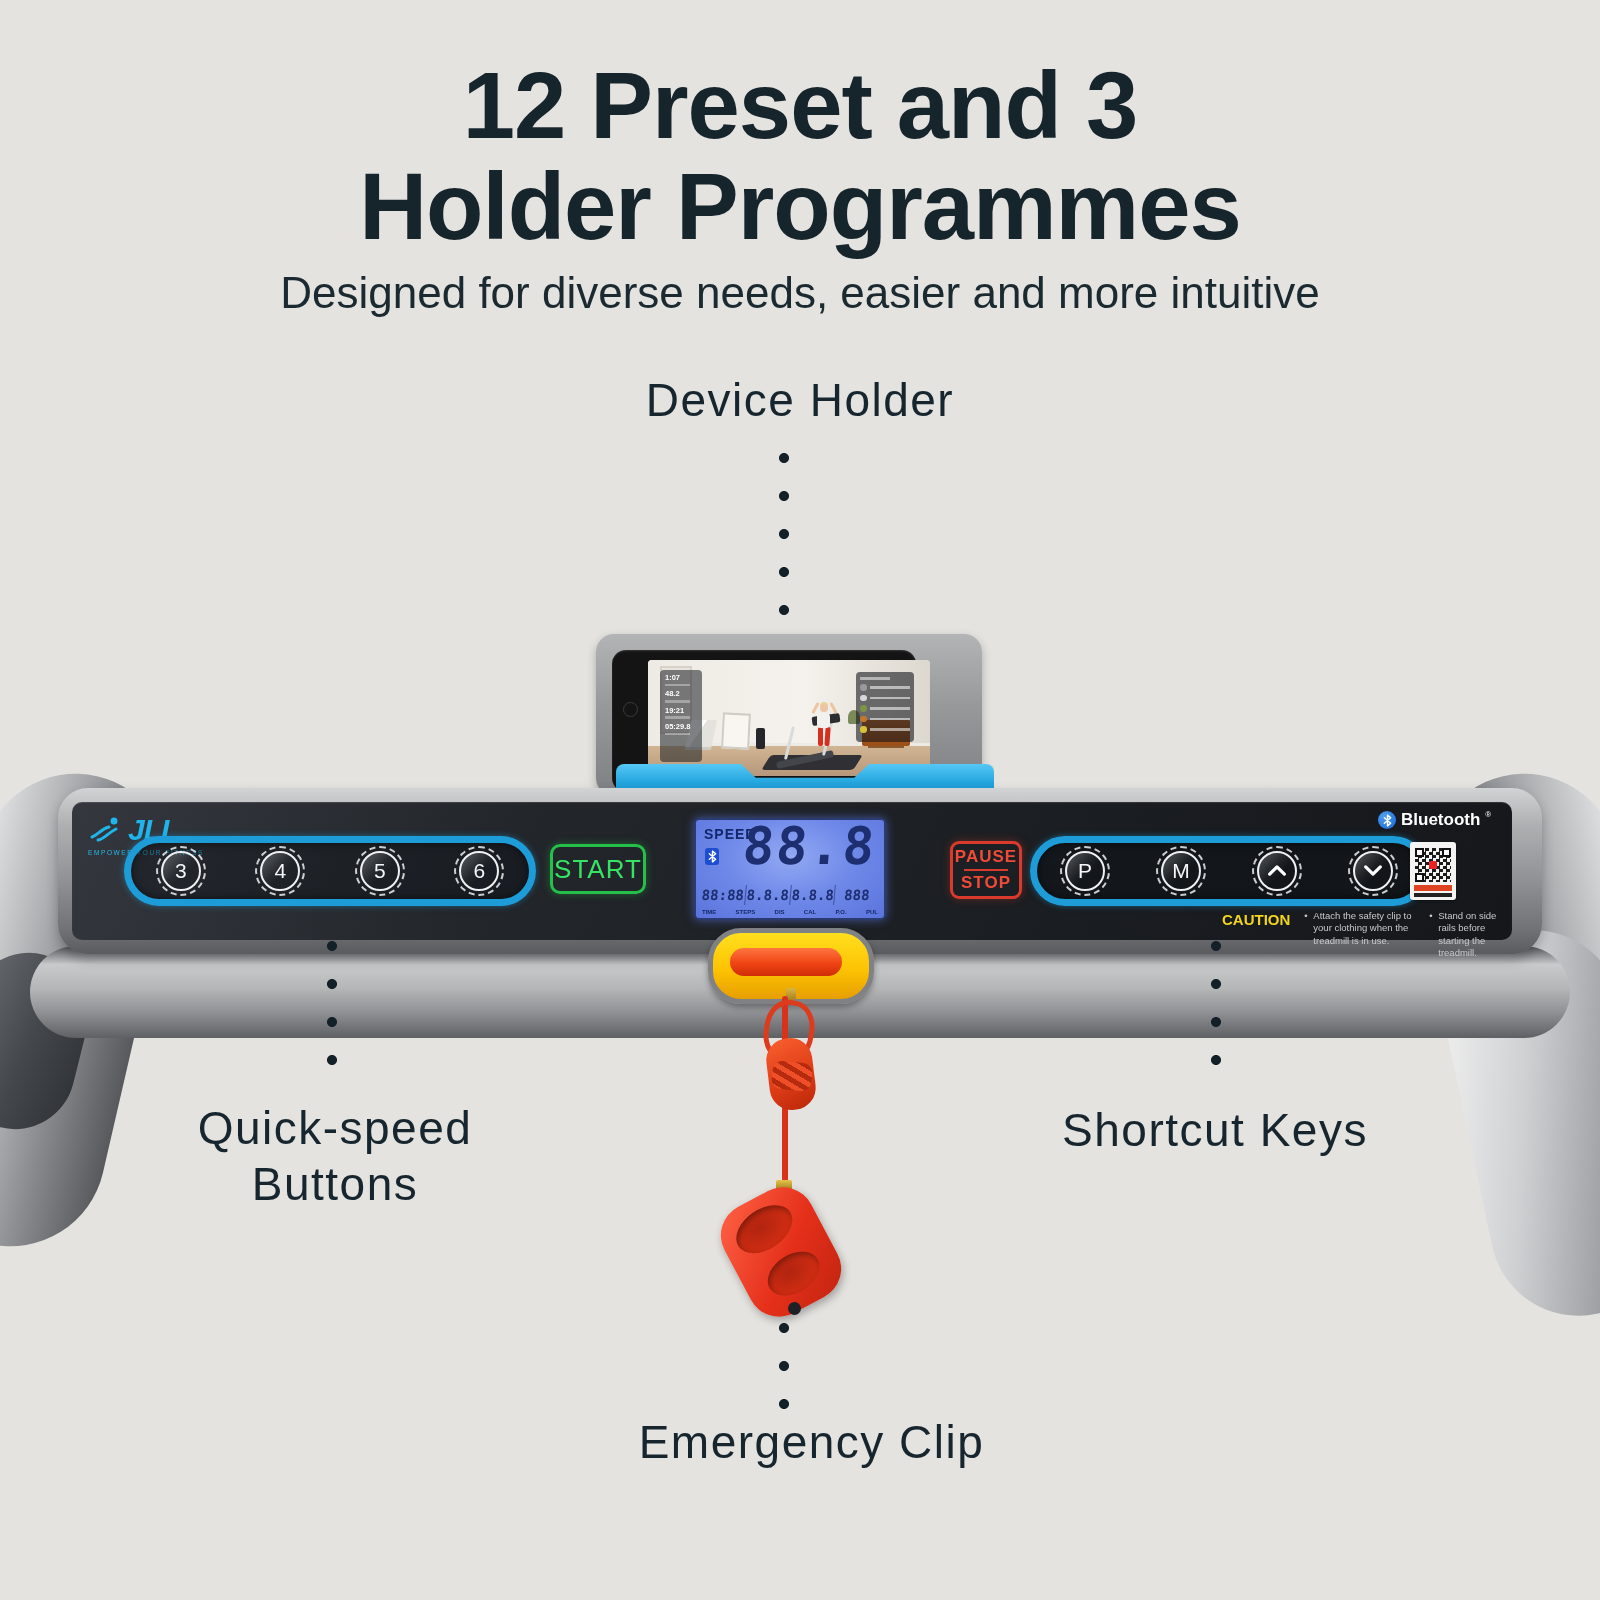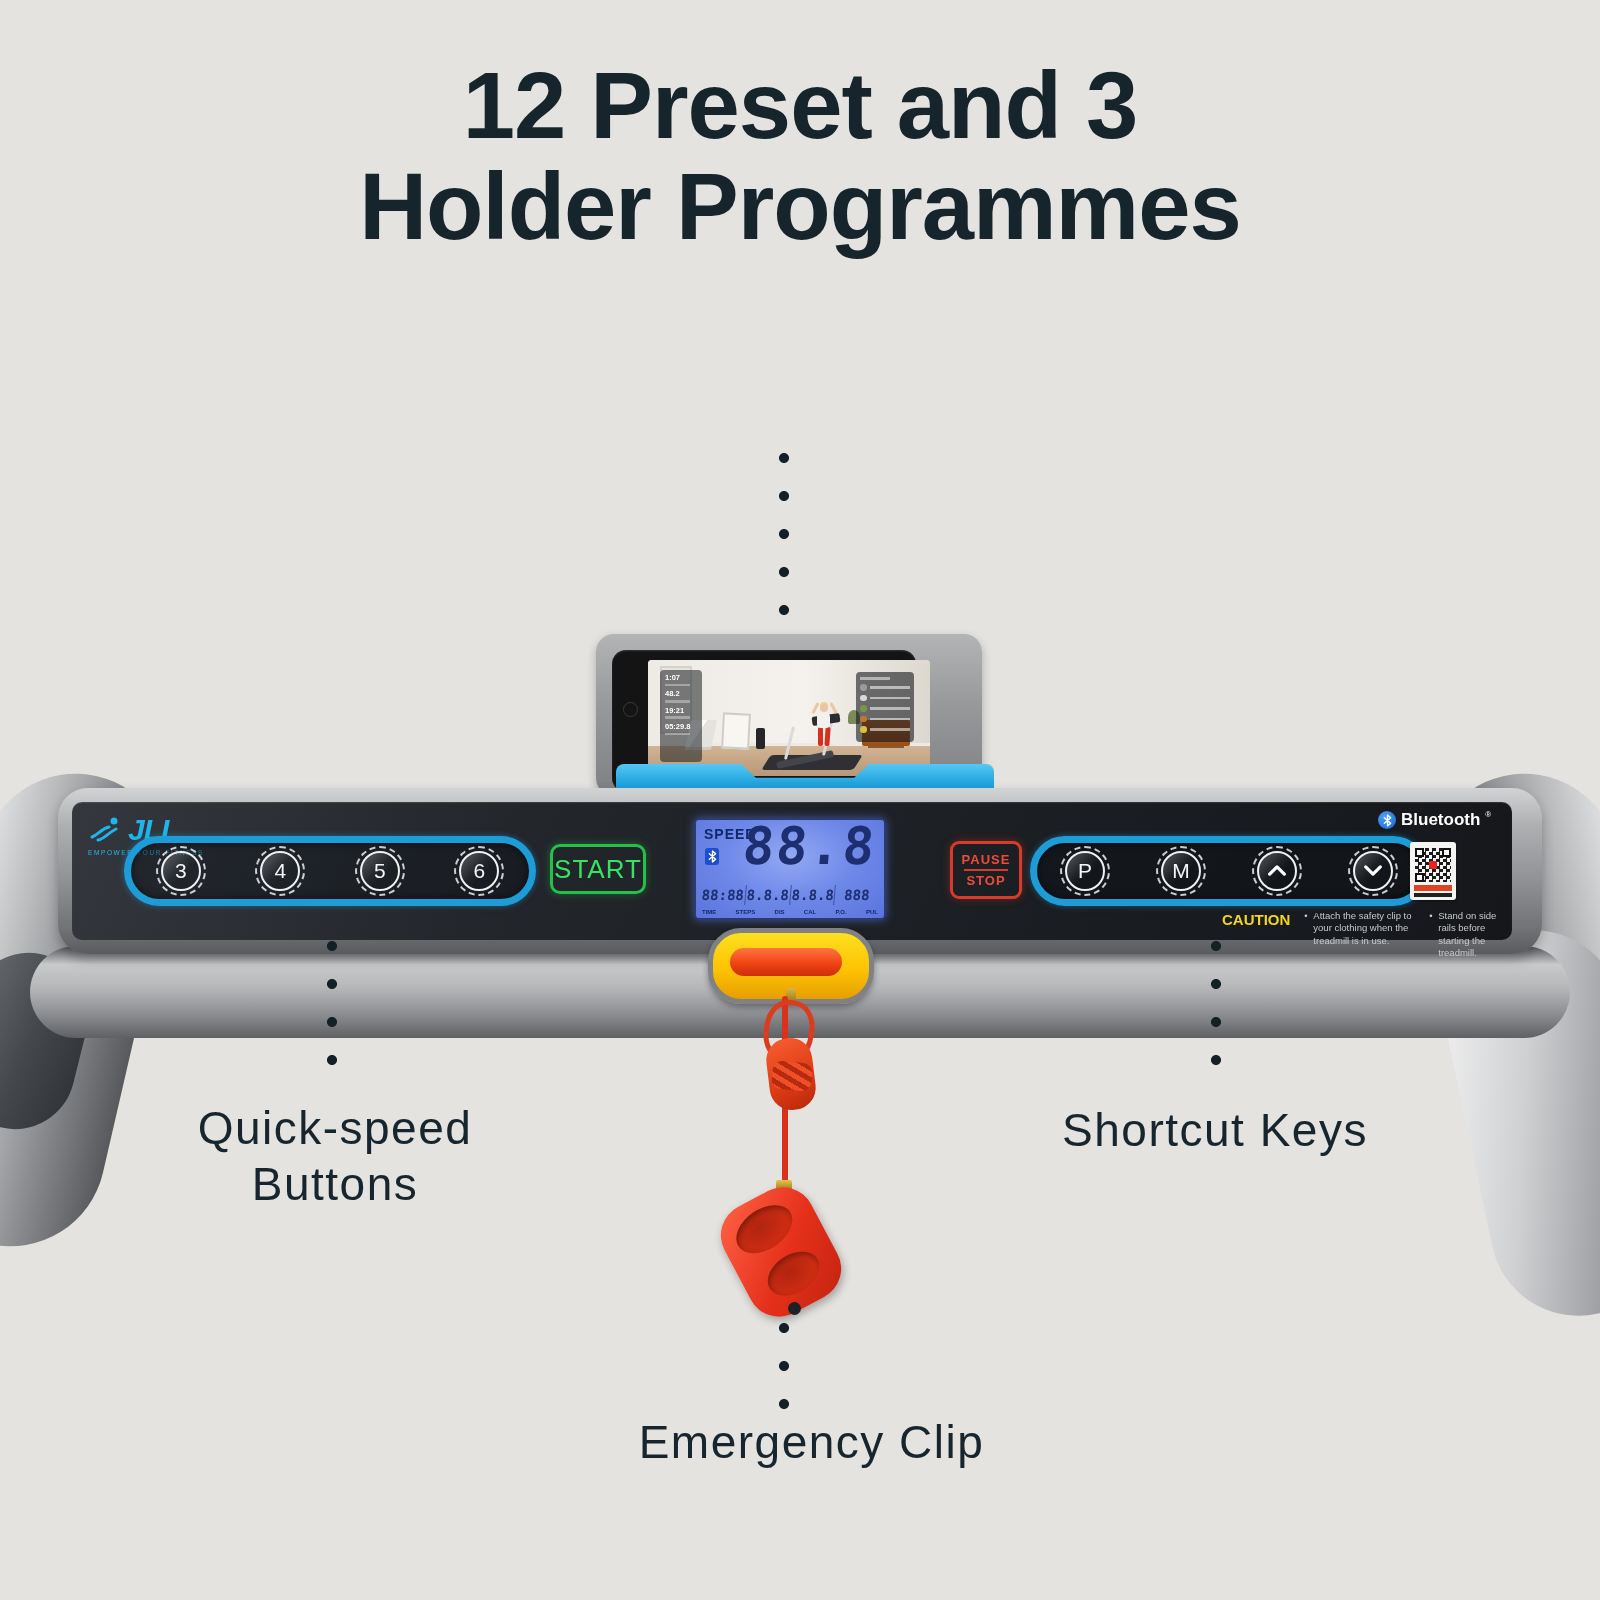--- a/index.html
+++ b/index.html
@@ -120,21 +120,21 @@
   .grp-short{left:958px;top:34px;width:384px;height:56px;}
   .cbtn{width:46px;height:46px;border:2px dashed rgba(235,238,240,.85);border-radius:50%;
         display:flex;align-items:center;justify-content:center;}
   .cbtn-in{width:36px;height:36px;border:2.5px solid #eef0f2;border-radius:50%;display:flex;
            align-items:center;justify-content:center;color:#f4f6f8;font-size:21px;font-weight:400;
            background:linear-gradient(135deg,rgba(255,255,255,.28) 0%,rgba(255,255,255,.04) 45%,rgba(0,0,0,0) 60%);}
   .start-btn{position:absolute;left:478px;top:42px;width:90px;height:44px;border:3px solid #25c04a;
              border-radius:10px;color:#35e463;font-size:26px;letter-spacing:1px;display:flex;
              align-items:center;justify-content:center;box-shadow:0 0 8px rgba(40,210,80,.35);}
   .pause-btn{position:absolute;left:878px;top:39px;width:66px;height:52px;border:3px solid #d93a2c;
-             border-radius:9px;color:#f04b38;font-size:13px;font-weight:700;letter-spacing:1px;
+             border-radius:9px;color:#f04b38;font-size:17px;font-weight:700;letter-spacing:1px;
              display:flex;flex-direction:column;align-items:center;justify-content:center;gap:2px;
              box-shadow:0 0 8px rgba(230,60,40,.35);}
   .pause-div{width:44px;height:0;border-top:2px solid #d93a2c;}
 
   
   .lcd{position:absolute;left:622px;top:16px;width:188px;height:98px;border-radius:5px;
        border:2px solid #2c3a72;box-shadow:0 0 10px rgba(90,120,235,.6);
        background:radial-gradient(ellipse at 50% 38%,#93a9f3 0%,#6f89e9 48%,#5a74dd 100%);}
   .lcd-speed{position:absolute;left:8px;top:6px;font-size:14px;font-weight:700;color:#13276b;letter-spacing:1px;}
   .lcd-bt{position:absolute;left:9px;top:28px;width:14px;height:17px;border-radius:3px;background:#1d4ecf;
@@ -205,21 +205,23 @@
 </style>
 </head>
 <body>
 
 <div class="canvas">
 
   <div class="title">
     <div>12 Preset and 3</div>
     <div>Holder Programmes</div>
   </div>
-
+  <div class="subtitle">Designed for diverse needs, easier and more intuitive</div>
+
+  <div class="callout co-device">Device Holder</div>
   <div class="dots dots-device"></div>
   <div class="callout co-quick">
     <div>Quick-speed</div>
     <div>Buttons</div>
   </div>
   <div class="dots dots-left"></div>
   <div class="callout co-short">Shortcut Keys</div>
   <div class="dots dots-right"></div>
   <div class="callout co-emerg">Emergency Clip</div>
   <div class="dots dots-bottom"></div>

